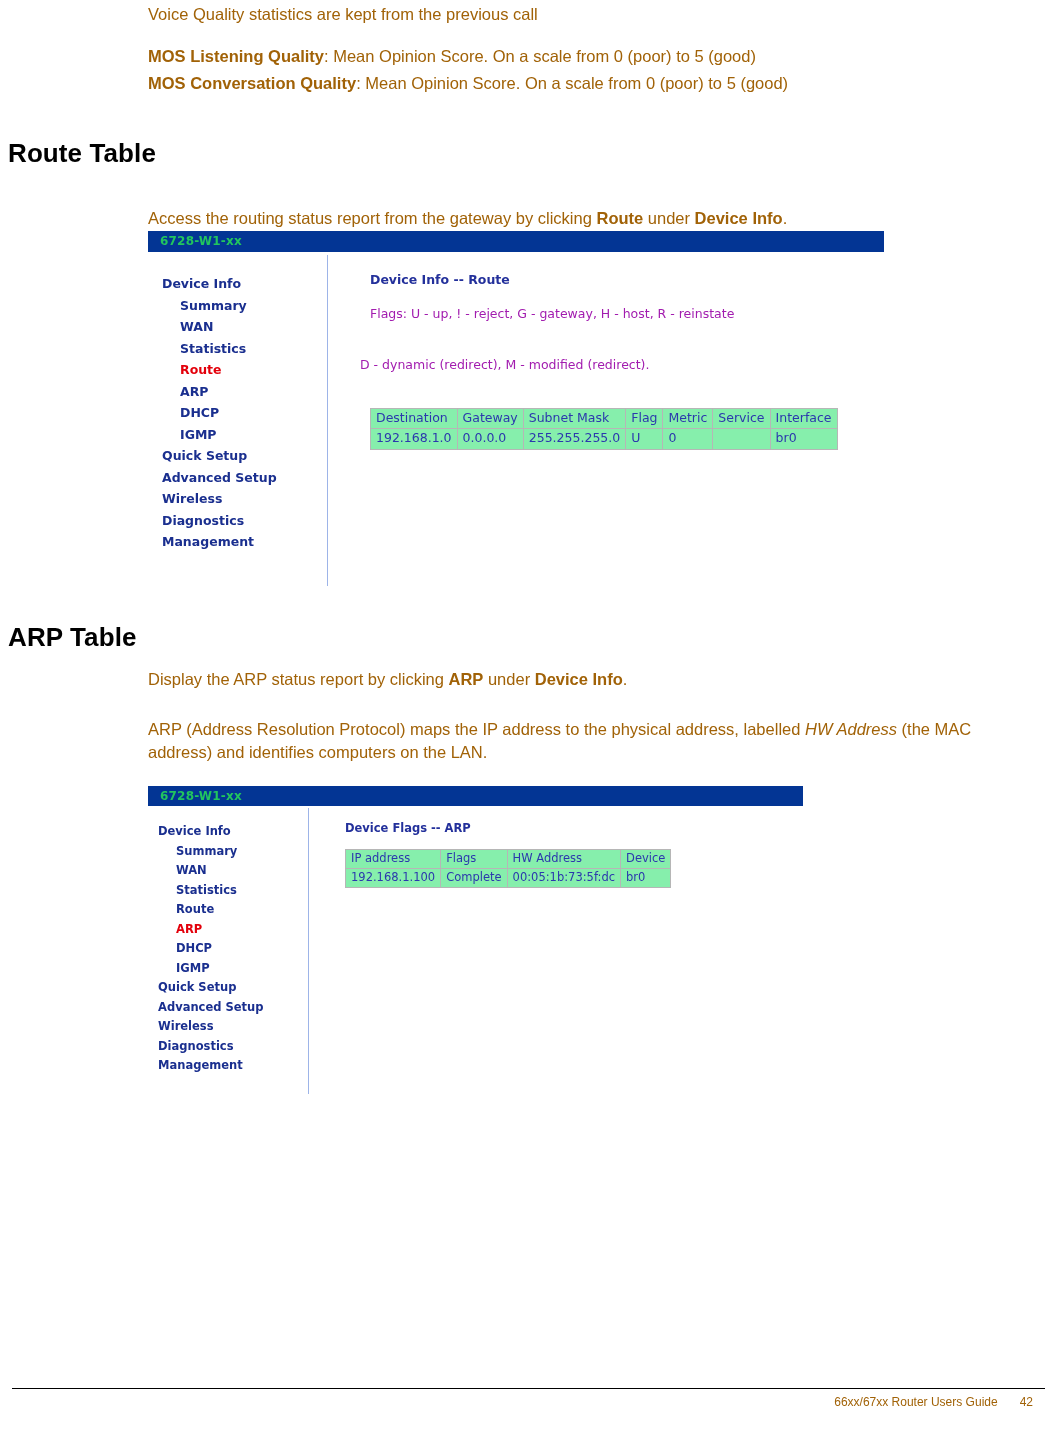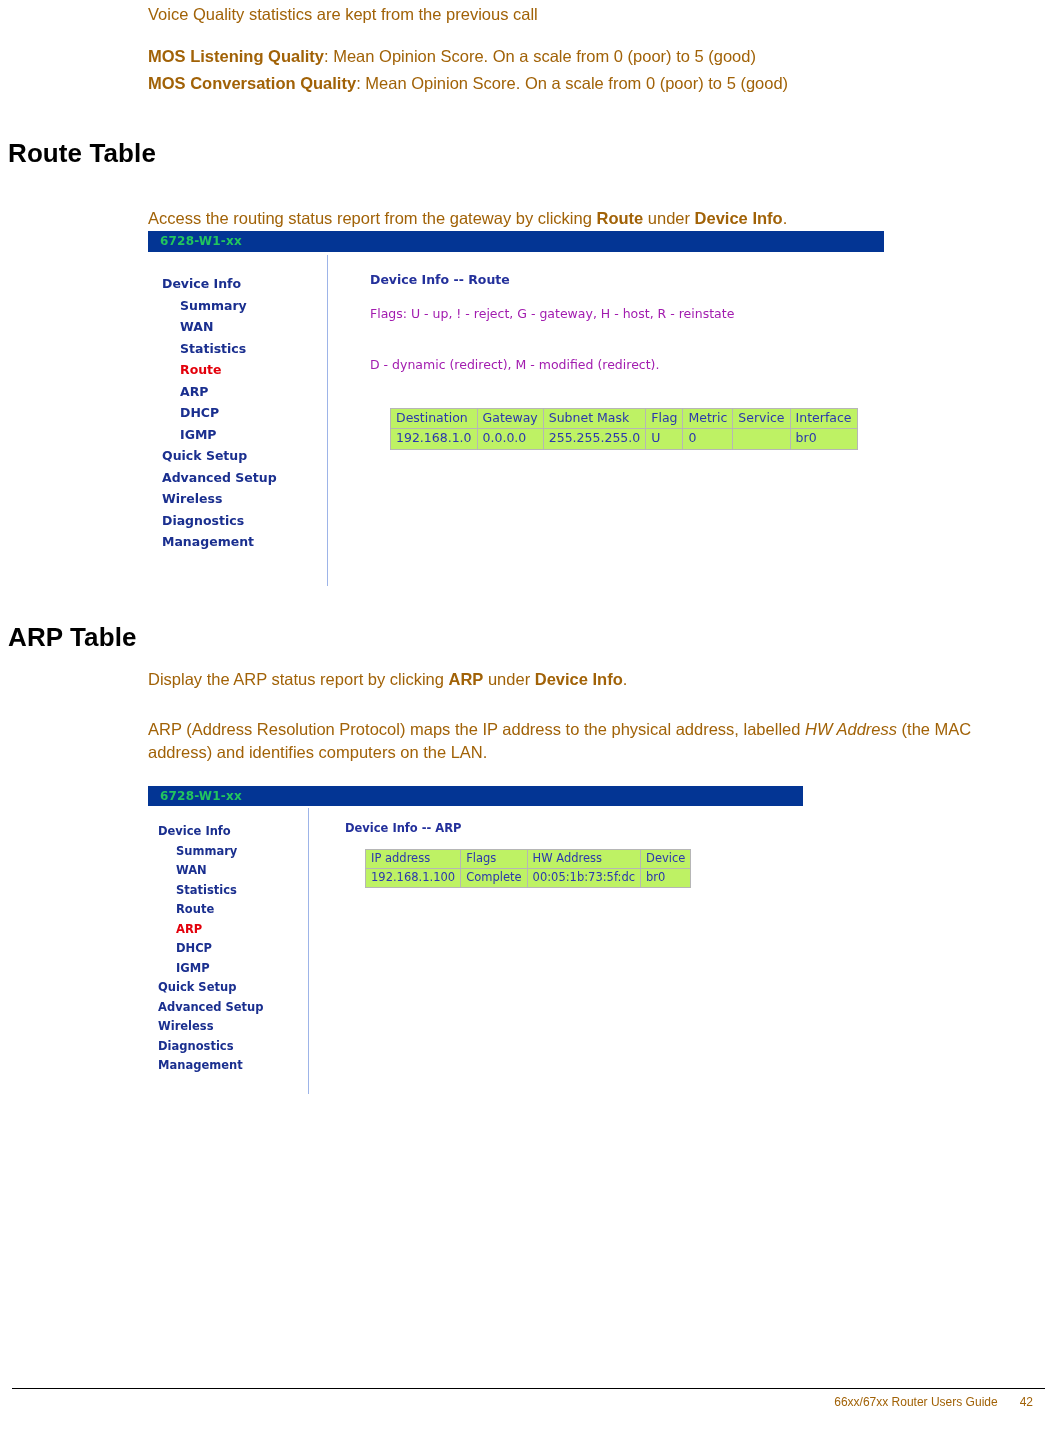--- a/index.html
+++ b/index.html
@@ -84,22 +84,21 @@
     font-size: 12.5px;
     color: #a21caf;
     white-space: nowrap;
   }
 
   table.router-table {
     position: absolute;
     border-collapse: collapse;
     font-size: 12.5px;
     color: #2b38ad;
-    background: #bef264;
-    margin-left: 20px;
+    background: #86efac;
   }
   table.router-table th,
   table.router-table td {
     border: 1px solid #b6b6b6;
     padding: 2px 5px 3px 5px;
     text-align: left;
     font-weight: normal;
     white-space: nowrap;
     line-height: 1.15;
   }
@@ -170,21 +169,21 @@
     <div class="nav-item level1" style="margin-bottom:9px;">Advanced Setup</div>
     <div class="nav-item level1" style="margin-bottom:9px;">Wireless</div>
     <div class="nav-item level1" style="margin-bottom:9px;">Diagnostics</div>
     <div class="nav-item level1">Management</div>
   </div>
 
   <div class="panel-title" style="left:222px; top:41px;">Device Info -- Route</div>
 
   <div class="panel-line" style="left:222px; top:75px;">Flags: U - up, ! - reject, G - gateway, H - host, R - reinstate</div>
 
-  <div class="panel-line" style="left:222px; top:126px;">D - dynamic (redirect), M - modified (redirect).</div>
+  <div class="panel-line" style="left:212px; top:126px;">D - dynamic (redirect), M - modified (redirect).</div>
 
   <table class="router-table" style="left:222px; top:177px;">
     <thead>
       <tr>
         <th>Destination</th>
         <th>Gateway</th>
         <th>Subnet Mask</th>
         <th>Flag</th>
         <th>Metric</th>
         <th>Service</th>
@@ -230,21 +229,21 @@
     <div class="nav-item level2 active" style="margin-bottom:8px;">ARP</div>
     <div class="nav-item level2" style="margin-bottom:8px;">DHCP</div>
     <div class="nav-item level2" style="margin-bottom:8px;">IGMP</div>
     <div class="nav-item level1" style="margin-bottom:8px;">Quick Setup</div>
     <div class="nav-item level1" style="margin-bottom:8px;">Advanced Setup</div>
     <div class="nav-item level1" style="margin-bottom:8px;">Wireless</div>
     <div class="nav-item level1" style="margin-bottom:8px;">Diagnostics</div>
     <div class="nav-item level1">Management</div>
   </div>
 
-  <div class="panel-title" style="left:197px; top:35px; font-size:11.5px;">Device Info -- ARP</div>
+  <div class="panel-title" style="left:197px; top:35px; font-size:11.5px;">Device Flags -- ARP</div>
 
   <table class="router-table" style="left:197px; top:63px; font-size:11.5px;">
     <thead>
       <tr>
         <th>IP address</th>
         <th>Flags</th>
         <th>HW Address</th>
         <th>Device</th>
       </tr>
     </thead>

